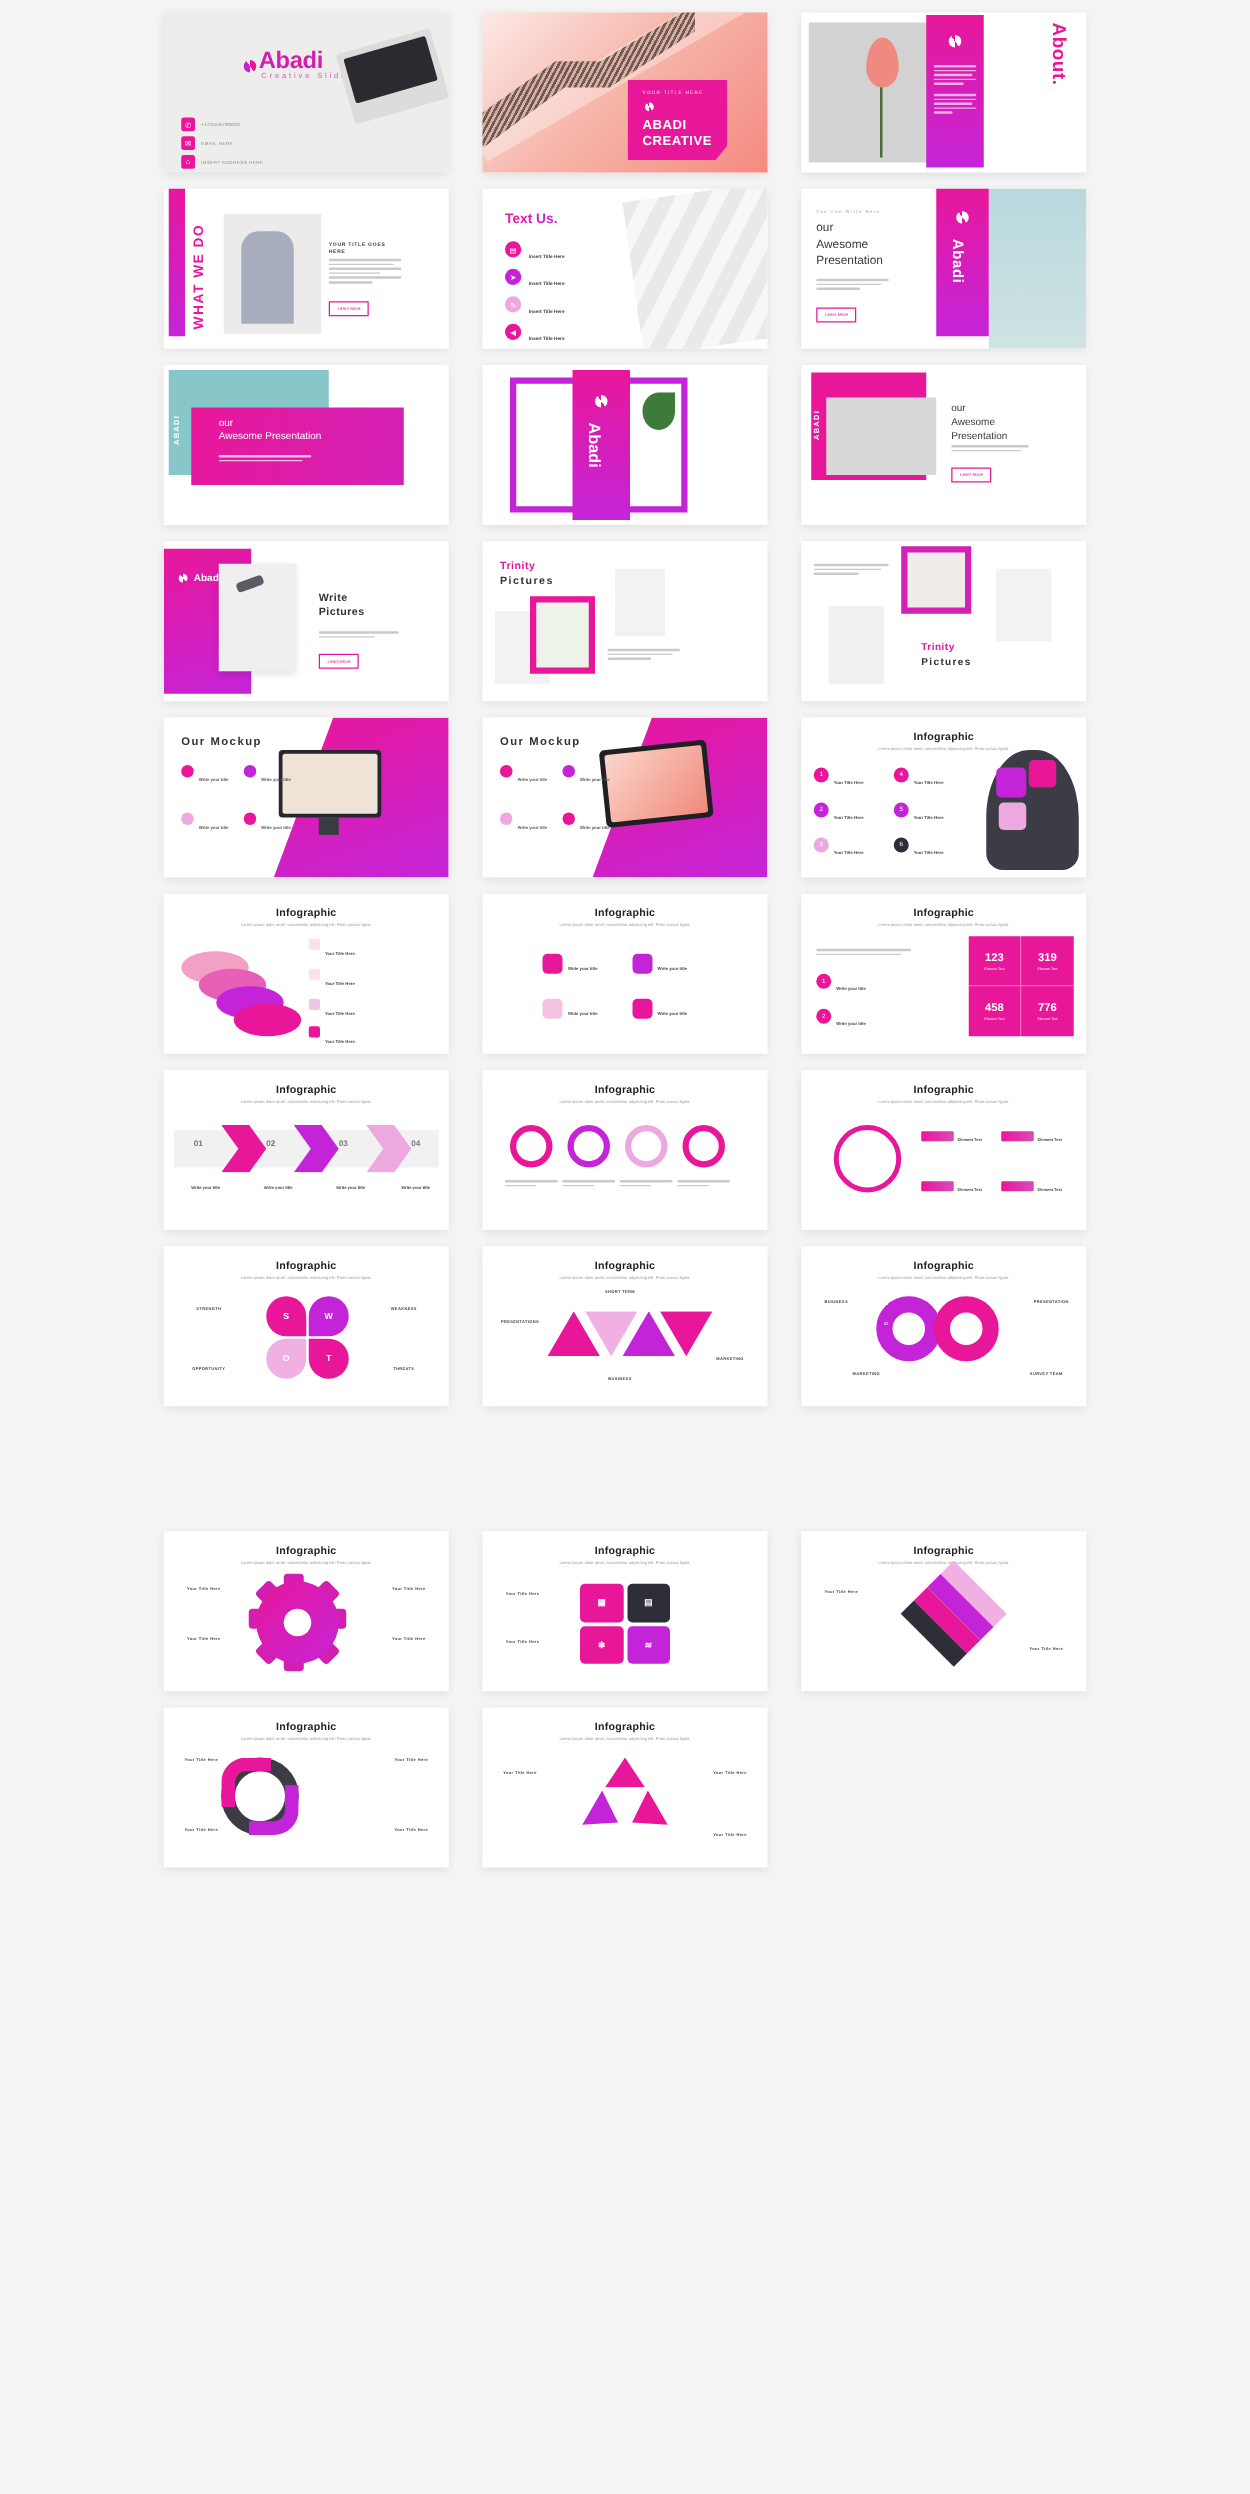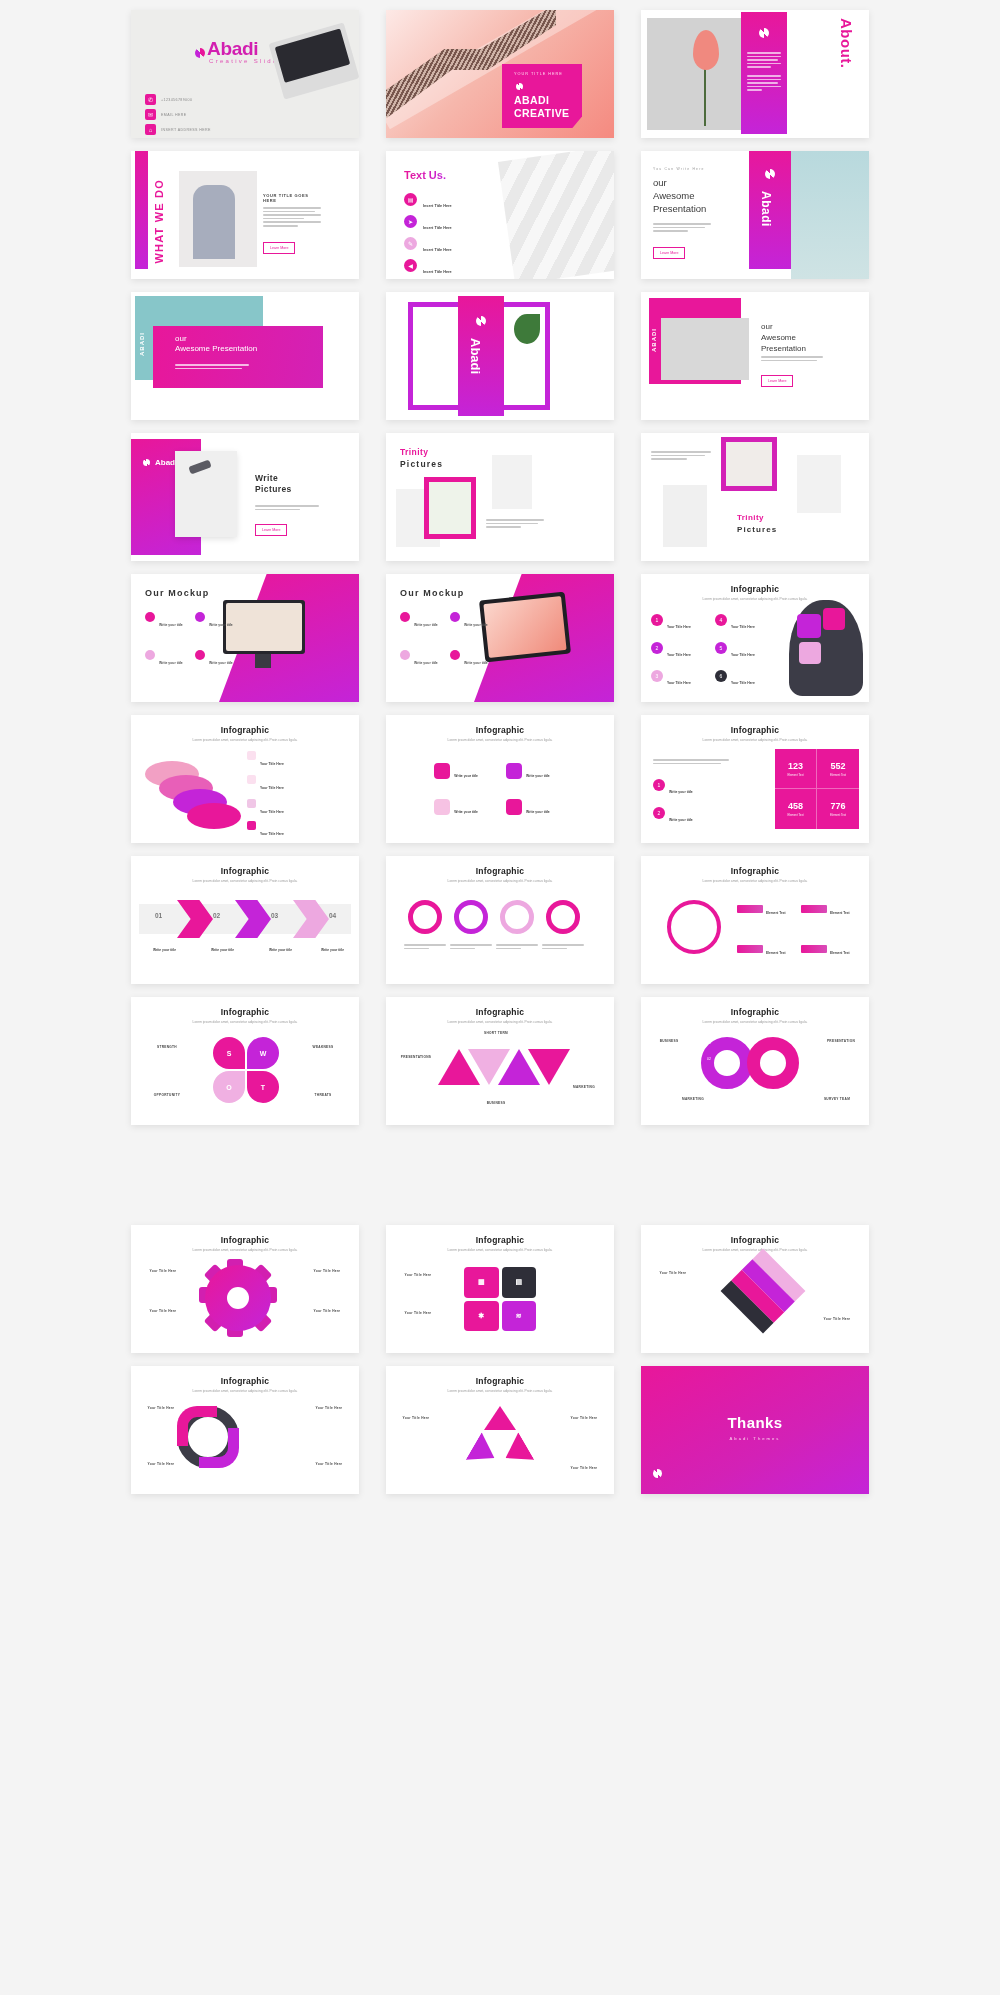--- a/index.html
+++ b/index.html
@@ -613,21 +613,21 @@
       <span class="numcirc" style="background:#e8179a">2</span>
       <span><span class="it">Write your title</span>
       <span class="ln w100"></span><span class="ln w70"></span></span>
     </div>
     <div class="statbox">
       <div class="sc">
           <span class="sv">123</span>
           <span class="sl">Element Text</span>
         </div>
       <div class="sc">
-          <span class="sv">552</span>
+          <span class="sv">319</span>
           <span class="sl">Element Text</span>
         </div>
       <div class="sc">
           <span class="sv">458</span>
           <span class="sl">Element Text</span>
         </div>
       <div class="sc">
           <span class="sv">776</span>
           <span class="sl">Element Text</span>
         </div>
@@ -873,21 +873,14 @@
       <b class="txt-pink">Your Title Here</b><span class="ln w100"></span>
     </div>
     <div class="sw-lab" style="right:8px;top:50px">
       <b class="txt-pink">Your Title Here</b><span class="ln w100"></span>
     </div>
     <div class="sw-lab" style="right:8px;top:100px">
       <b class="txt-pink">Your Title Here</b><span class="ln w100"></span>
     </div>
   </div>
 
-  <div class="slide thanks">
-    <div class="t">Thanks</div>
-    <div class="s">Abadi Themes</div>
-    <div class="lg">
-      <span class="logo-mark lm-white" style="width:13px;height:13px"></span>
-    </div>
-  </div>
 
 </div>
 
 </body></html>

